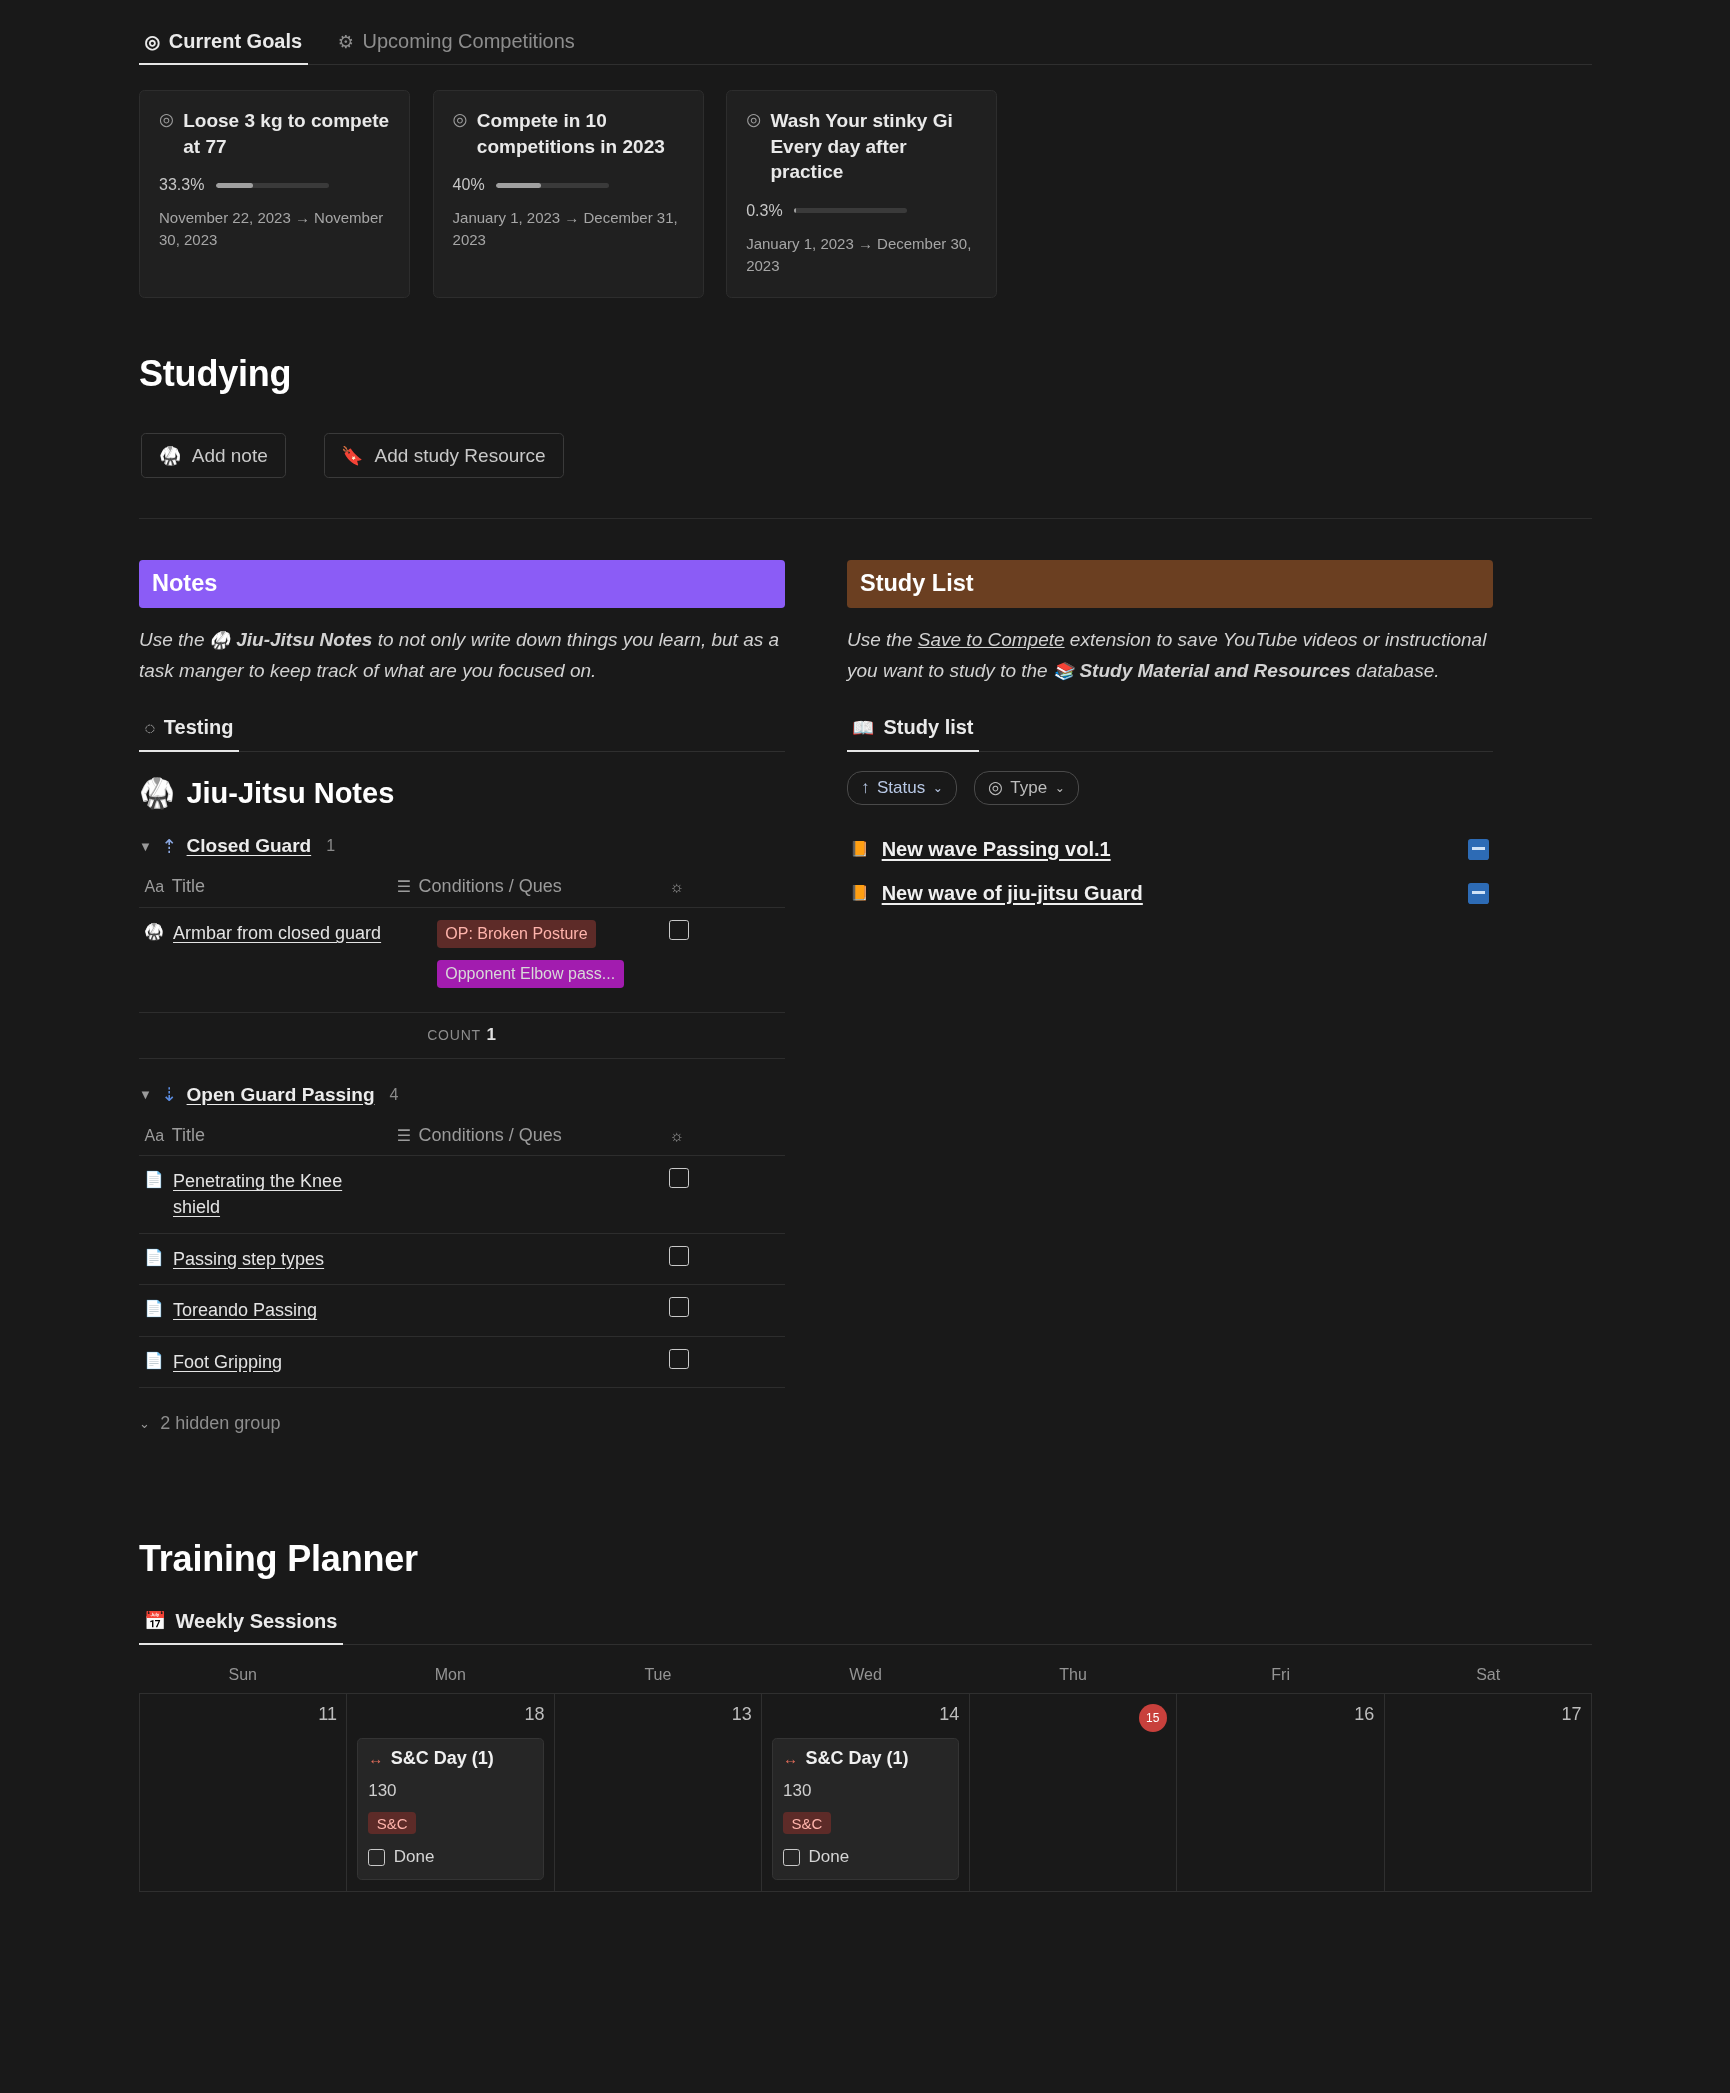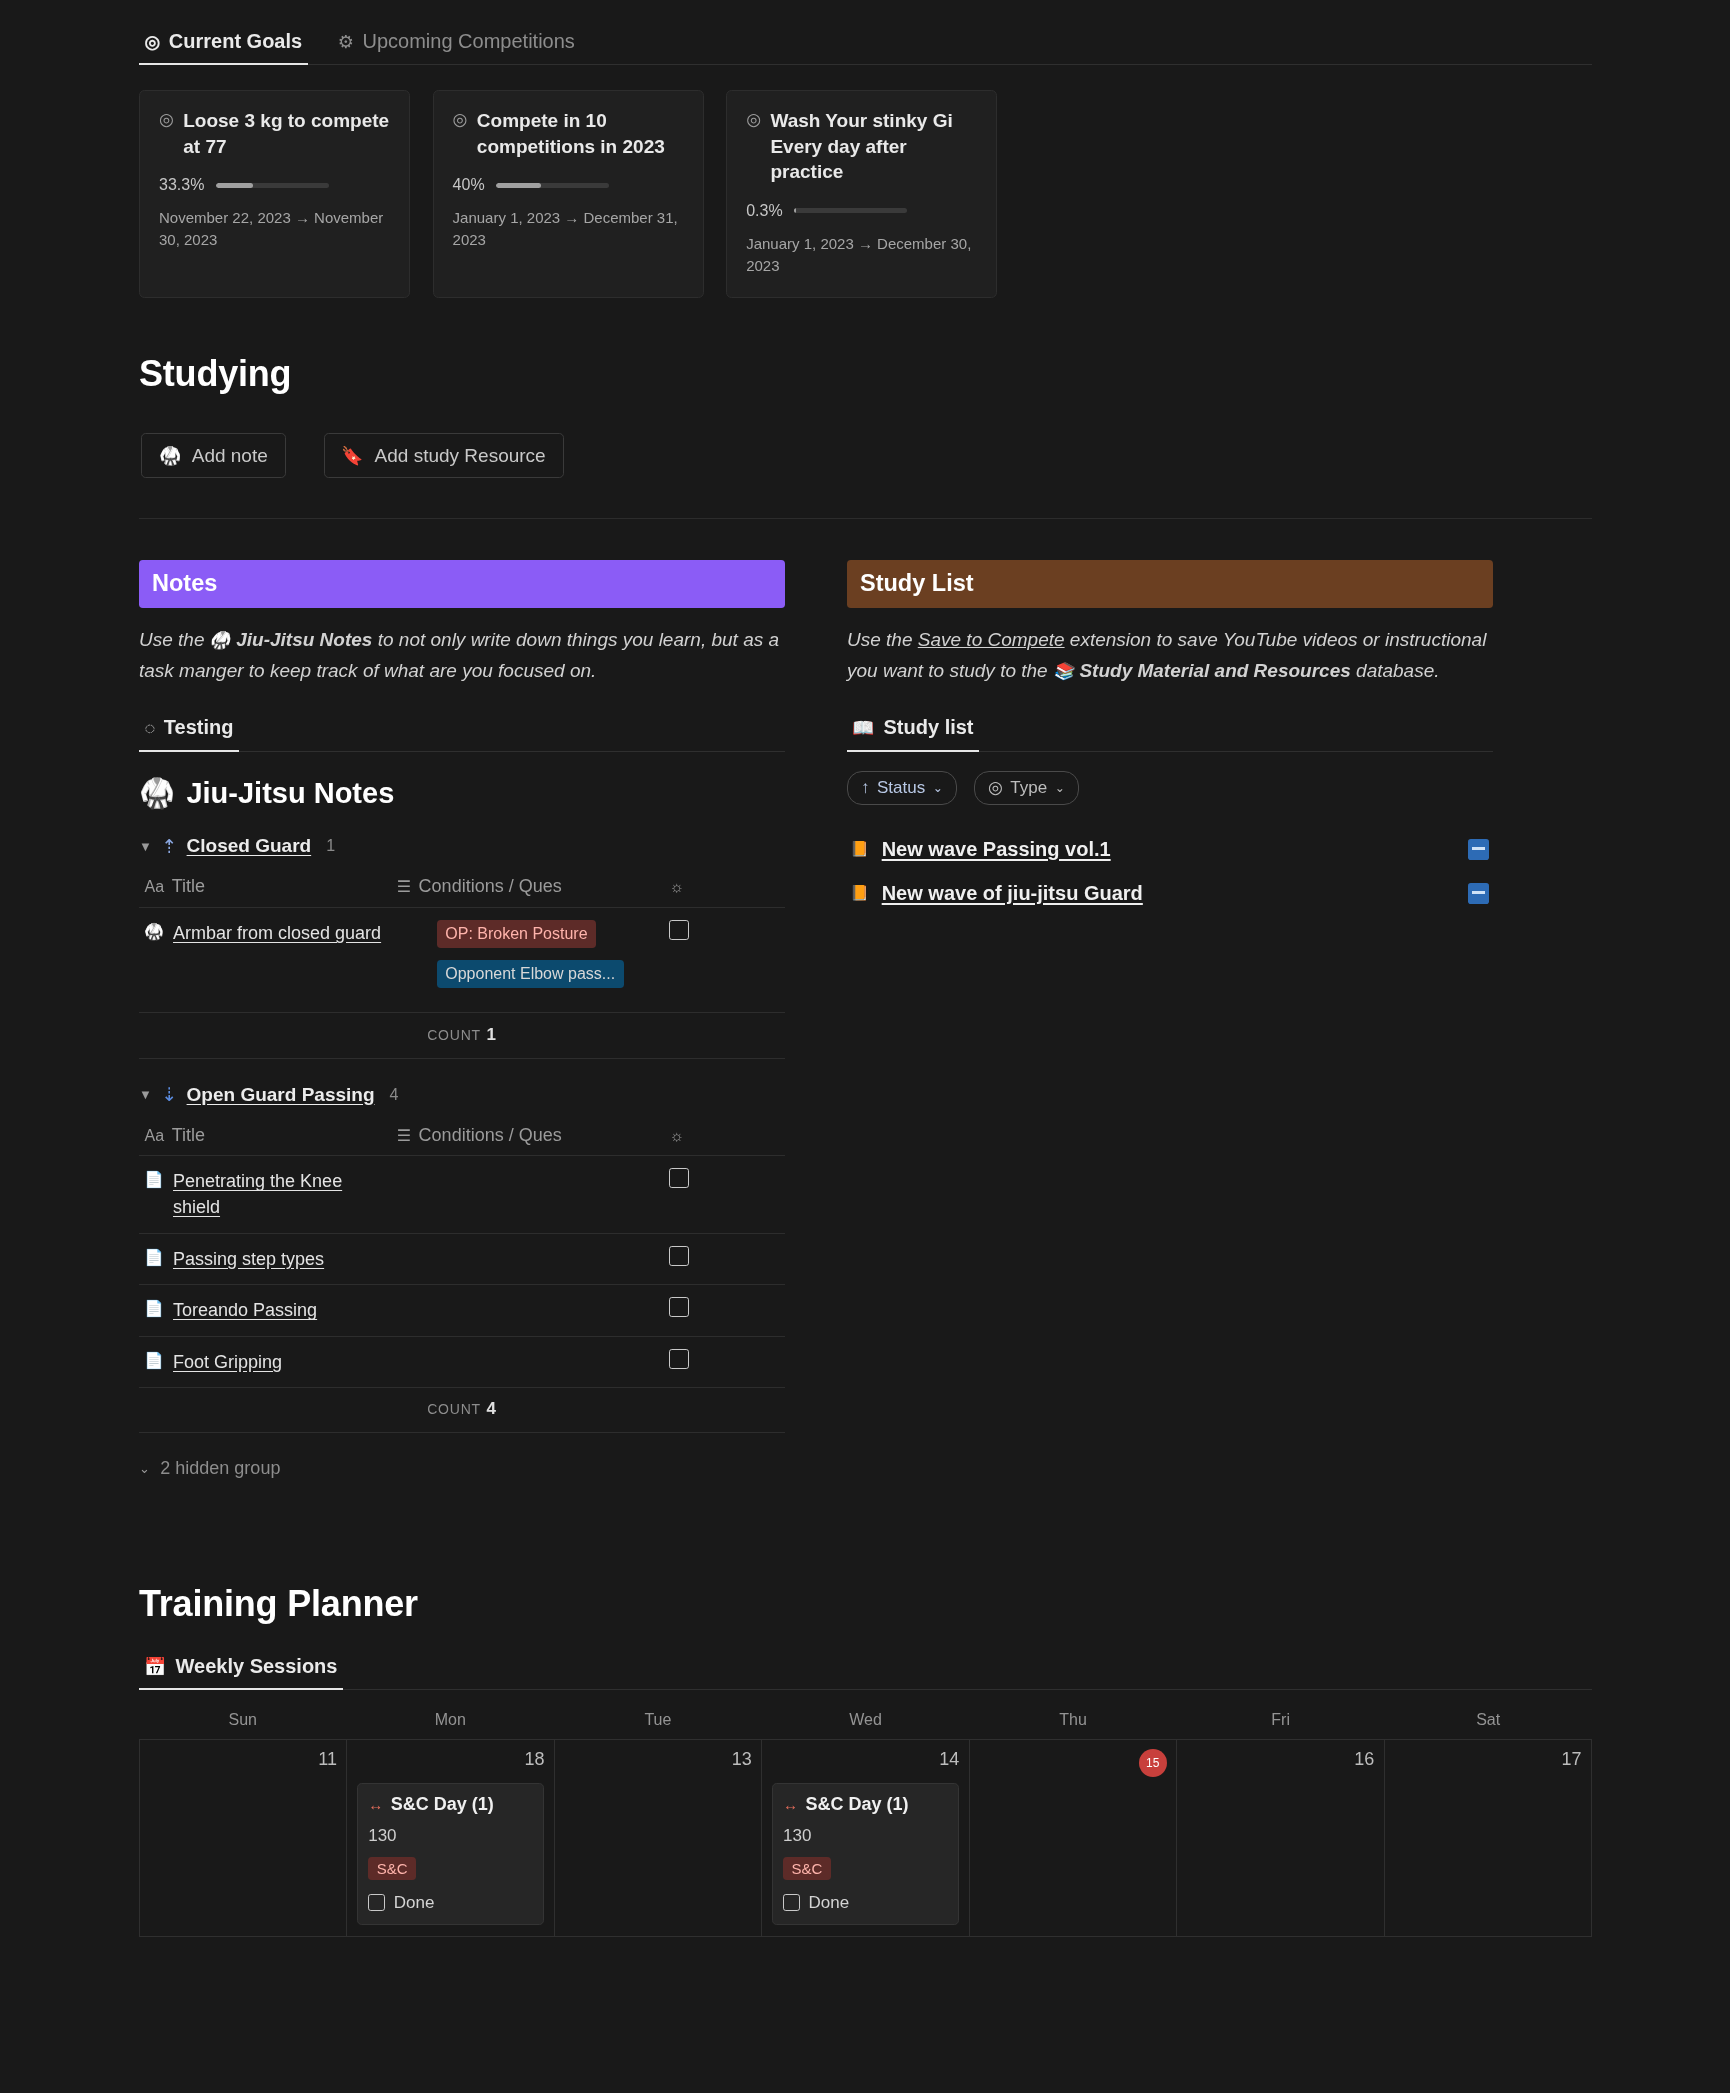--- a/index.html
+++ b/index.html
@@ -235,21 +235,21 @@
     font-size: 16px;
     line-height: 1.3;
     margin-bottom: 6.6px;
     max-width: 100%;
     overflow: hidden;
     white-space: nowrap;
     text-overflow: ellipsis;
     margin-left: 40px;
   }
   .tag.red  { background: #5d2b28; color: #ffb4ac; }
-  .tag.gray { background: #0c4a6e; color: #d8d8d8; }
+  .tag.gray { background: #a21caf; color: #d8d8d8; }
 
   .cbox {
     width: 20px; height: 20px;
     border: 1.9px solid #c9c9c9;
     border-radius: 2.8px;
     display: inline-block;
     cursor: pointer;
   }
 
   .count-row {
@@ -599,23 +599,20 @@
                 <span class="cell-title">
                   <span class="doc-ic">📄</span>
                   <span class="nm">Foot Gripping</span>
                 </span>
               </td>
             <td></td>
             <td><span class="cbox"></span></td>
           </tr>
         </tbody>
       </table>
-      <div class="count-row">
-        <span>COUNT</span><b>4</b>
-      </div>
 
       <div class="hidden-group">
         <span class="caret">⌄</span>
         <span>2 hidden group</span>
       </div>
     </div>
 
     <div class="col-right">
       <div class="callout brown">Study List</div>
 

